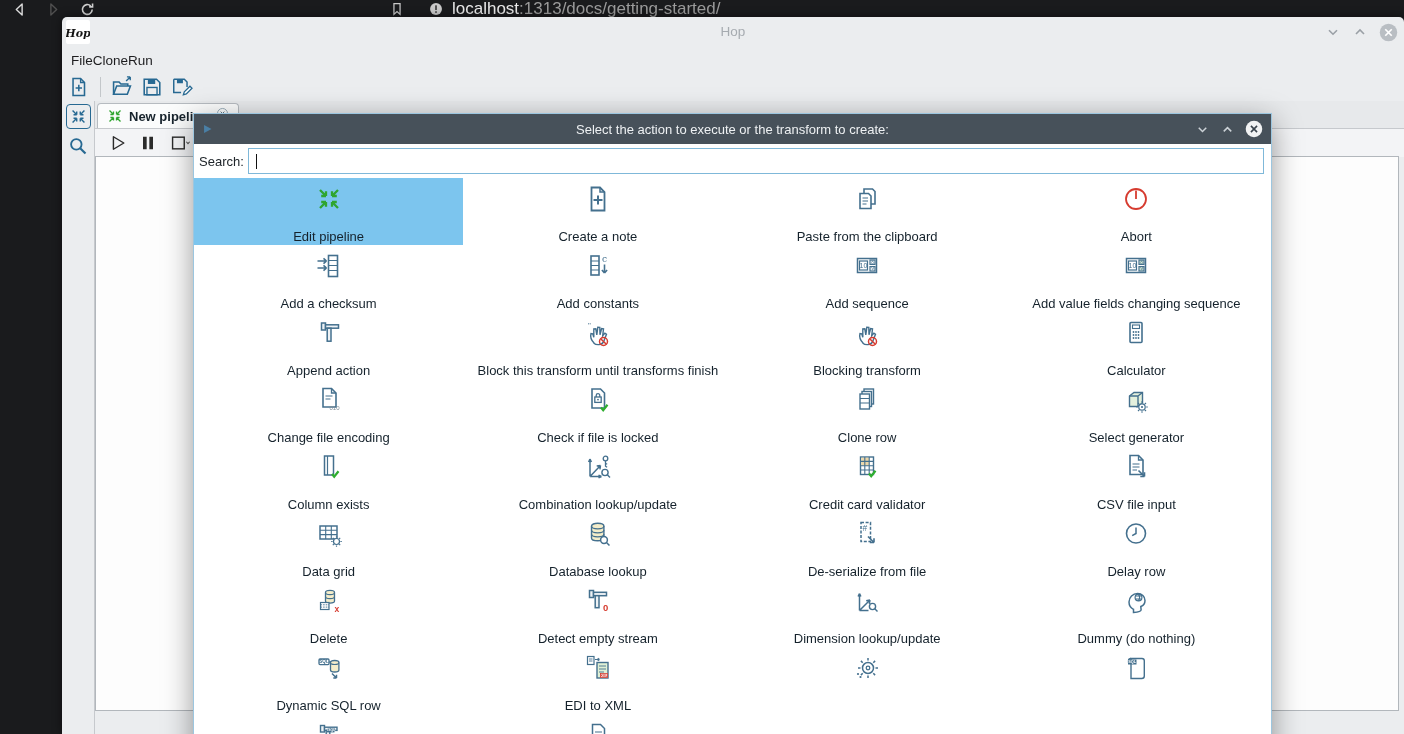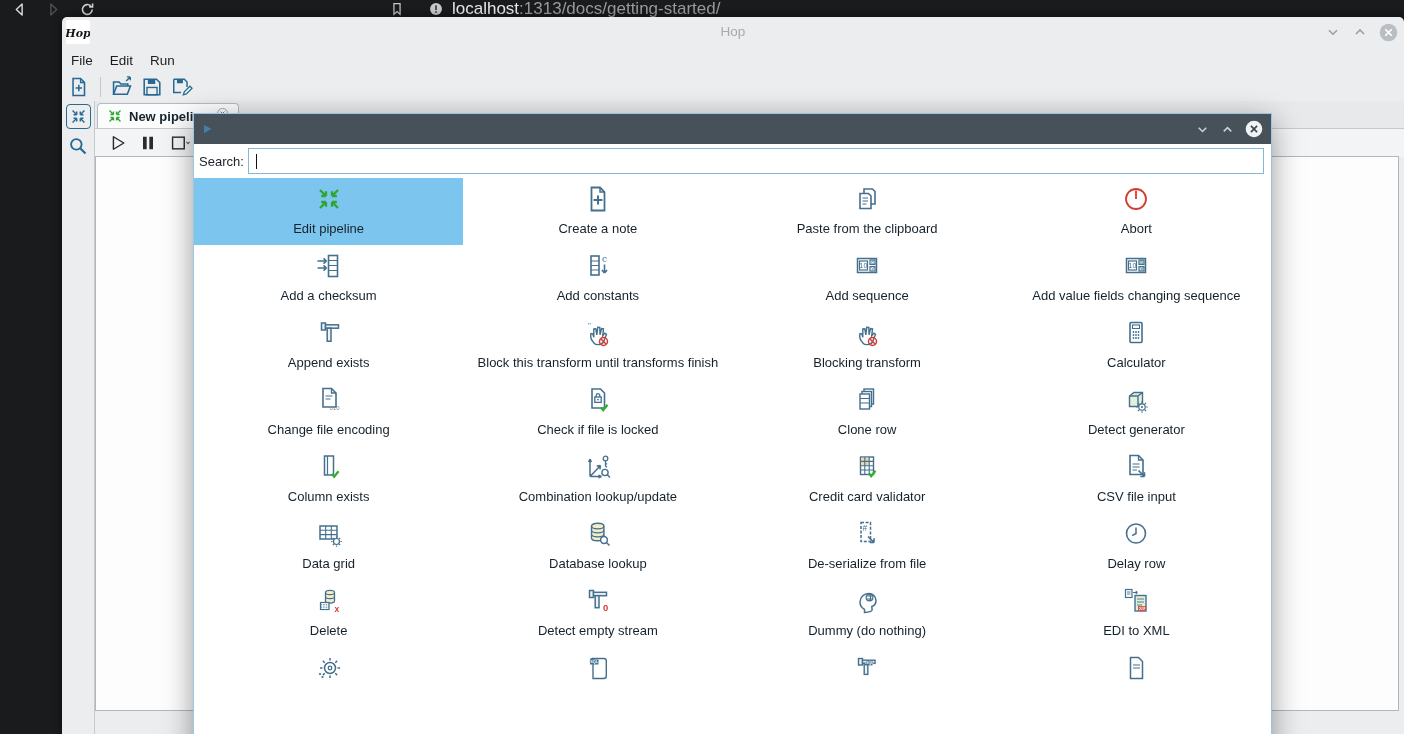--- a/index.html
+++ b/index.html
@@ -17,21 +17,21 @@
   
   .window{position:absolute;left:62px;top:17px;right:0;bottom:0;background:#ebedef;
           border-radius:5px 5px 0 0;box-shadow:0 0 10px rgba(0,0,0,.5)}
   .win-title{position:absolute;left:0;right:0;top:0;height:30px;text-align:center;line-height:30px;
              font-size:13.5px;color:#a6abb0}
   .logo{position:absolute;left:4px;top:3px;width:24px;height:24px}
   .win-controls{position:absolute;right:6px;top:0;height:30px;display:flex;align-items:center;gap:11px}
   .wc-ch{width:16px;height:16px}.wc-x{width:19px;height:19px}
 
   .menu-bar{position:absolute;left:0;top:30px;height:26px;display:flex;align-items:center;
-            padding-left:9px;gap:17px;font-size:13.5px;color:#1d1d1f}
+            padding-left:9px;font-size:13.5px;color:#1d1d1f}
   .menu-item{cursor:default}
 
   .main-toolbar{position:absolute;left:0;top:56px;height:28px;display:flex;align-items:center;
                 padding-left:6px;gap:8px}
   .tool-icon{width:22px;height:22px}
   .tool-sep{width:1px;height:20px;background:#c3c7ca;margin:0 2px}
 
   .persp-bar{position:absolute;left:0;top:84px;bottom:0;width:33px;border-right:1px solid #c6c9cd;
              display:flex;flex-direction:column;align-items:center;padding-top:3px;gap:7px;box-sizing:border-box}
   .persp-icon{width:20px;height:20px}
@@ -66,21 +66,21 @@
   .search-label{font-size:13px;color:#20262b;width:49px}
   .search-input{flex:1;margin-right:4px;height:24px;border:1px solid #7fb8d9;display:flex;
                 align-items:center;padding-left:7px;background:#fff}
   .caret{width:1px;height:15px;background:#111}
 
   .grid{position:absolute;left:0;right:0;top:64px;display:grid;
         grid-template-columns:repeat(4,1fr);grid-auto-rows:67px}
   .cell{display:flex;flex-direction:column;align-items:center;padding-top:5px;cursor:default;overflow:hidden}
   .cell.selected{background:#7cc5ee}
   .cell-icon{width:32px;height:32px}
-  .cell-label{margin-top:6px;font-size:13px;color:#15222c;white-space:nowrap}
+  .cell-label{margin-top:14px;font-size:13px;color:#15222c;white-space:nowrap}
 </style>
 </head>
 <body>
 
 <span class="b-ic" style="left:12px" data-icon="back-icon">
     <svg viewBox="0 0 16 16">
       <path d="M10.8 2.2 4.6 8l6.2 5.8z" fill="none" stroke="#dcdcdc" stroke-width="1.5" stroke-linejoin="round"></path>
     </svg>
   </span>
 <span class="b-ic" style="left:46px" data-icon="forward-icon">
@@ -130,21 +130,21 @@
       <span class="wc-x" data-icon="window-close-icon">
         <svg viewBox="0 0 20 20">
           <circle cx="10" cy="10" r="9.2" fill="#b9bec3"></circle>
           <path d="M6.6 6.6l6.8 6.8M13.4 6.6l-6.8 6.8" stroke="#fff" stroke-width="1.8"></path>
         </svg>
       </span>
     </div>
 
   <div class="menu-bar" id="menu-bar">
       <div class="menu-item">File</div>
-      <div class="menu-item">Edit</div>
+      <div class="menu-item">Clone</div>
       <div class="menu-item">Run</div>
     </div>
 
   <div class="main-toolbar" id="main-toolbar">
       <span class="tool-icon" data-icon="new-file-icon">
         <svg viewBox="0 0 24 24">
           <path d="M5.5 2.8h8.2l4.3 4.3v14.1H5.5z" fill="none" stroke="#276992" stroke-width="1.7"></path>
           <path d="M13.7 2.8v4.3H18" fill="none" stroke="#276992" stroke-width="1.4"></path>
           <path d="M11.8 9.5v7M8.3 13h7" stroke="#276992" stroke-width="1.7"></path>
         </svg>
@@ -244,20 +244,21 @@
   <div class="canvas"></div>
 </div>
 
 <div class="dialog">
   <div class="dlg-header">
     <span class="dlg-play" data-icon="dialog-play-icon">
         <svg viewBox="0 0 16 16">
           <path d="M3.5 3.5 12 8l-8.5 4.5z" fill="#4a7fa5"></path>
         </svg>
       </span>
+    <div class="dlg-title">Select the action to execute or the transform to create:</div>
     <div class="dlg-controls" id="dlg-controls">
         <span class="dc-ch" data-icon="chevron-down-light-icon">
           <svg viewBox="0 0 16 16">
             <path d="M4 6.2 8 10.2 12 6.2" fill="none" stroke="#ccd2d7" stroke-width="1.6"></path>
           </svg>
         </span>
         <span class="dc-ch" data-icon="chevron-up-light-icon">
           <svg viewBox="0 0 16 16">
             <path d="M4 10 8 6 12 10" fill="none" stroke="#ccd2d7" stroke-width="1.6"></path>
           </svg>
@@ -372,21 +373,21 @@
       <div class="cell">
         <span class="cell-icon" data-icon="append-streams-icon">
           <svg viewBox="0 0 32 32">
             <g fill="#eef2f5" stroke="#44708e" stroke-width="1.5">
               <rect x="8.5" y="6" width="4" height="7"></rect>
               <rect x="12.5" y="7.8" width="13" height="3.4"></rect>
               <rect x="14.2" y="11.2" width="3.8" height="13"></rect>
             </g>
           </svg>
         </span>
-        <div class="cell-label">Append exists</div>
+        <div class="cell-label">Append action</div>
       </div>
       <div class="cell">
         <span class="cell-icon" data-icon="block-until-finish-icon">
           <svg viewBox="0 0 32 32">
             <path d="M12 26c-2.5-2.5-3.8-6.5-3-9.5l1.8.3 1 3.5V12l2-.2 1 6 1-7.5 2 .1.2 7.4 1.6-6.3 1.9.4-.8 6.8 2.2-2.6 1.6 1.2-3 7.6c-1.6 3.4-7.5 3.4-9.5 1.3z" fill="#fff" stroke="#44708e" stroke-width="1.4"></path>
             <text x="6" y="10.5" font-size="8" fill="#44708e">"</text>
             <circle cx="21.5" cy="24.5" r="4" fill="none" stroke="#d63b2f" stroke-width="1.5"></circle>
             <path d="M18.7 21.7l5.6 5.6" stroke="#d63b2f" stroke-width="1.5"></path>
           </svg>
         </span>
@@ -463,21 +464,21 @@
           <svg viewBox="0 0 32 32">
             <path d="M9.5 12l4.5-3.5h8.5V19L18 22.5H9.5z" fill="#e4f0dd" stroke="#44708e" stroke-width="1.4"></path>
             <path d="M9.5 12H18v10.5M18 12l4.5-3.5" fill="none" stroke="#44708e" stroke-width="1.4"></path>
             <g fill="#fff" stroke="#44708e" stroke-width="1.2">
               <circle cx="22" cy="23" r="3.2"></circle>
               <path d="M22 18.8v-1.6M22 27.2v1.6M17.8 23h-1.6M26.2 23h1.6M19.2 20.2l-1.2-1.2M24.8 25.8l1.2 1.2M24.8 20.2l1.2-1.2M19.2 25.8l-1.2 1.2"></path>
             </g>
             <circle cx="22" cy="23" r="1.1" fill="#44708e"></circle>
           </svg>
         </span>
-        <div class="cell-label">Detect generator</div>
+        <div class="cell-label">Select generator</div>
       </div>
       <div class="cell">
         <span class="cell-icon" data-icon="column-exists-icon">
           <svg viewBox="0 0 32 32">
             <rect x="11.5" y="5" width="9" height="19" fill="#fff" stroke="#44708e" stroke-width="1.5"></rect>
             <path d="M14.5 5v19" stroke="#44708e" stroke-width="1.2"></path>
             <path d="M19 23l2.2 2.7 4.3-5.4" fill="none" stroke="#2fae2f" stroke-width="2.2"></path>
           </svg>
         </span>
         <div class="cell-label">Column exists</div>
@@ -584,30 +585,55 @@
               <rect x="7.5" y="5.5" width="4" height="7"></rect>
               <rect x="11.5" y="7.3" width="13" height="3.4"></rect>
               <rect x="13.2" y="10.7" width="3.8" height="12"></rect>
             </g>
             <text x="21" y="26" font-size="9.5" font-weight="bold" fill="#d63b2f">0</text>
           </svg>
         </span>
         <div class="cell-label">Detect empty stream</div>
       </div>
       <div class="cell">
+        <span class="cell-icon" data-icon="dimension-lookup-icon">
+          <svg viewBox="0 0 32 32">
+            <path d="M8.5 25.5V8.5M8.5 8.5 7.1 11.5M8.5 8.5l1.4 3M8.5 25.5 19 15M19 15l-3.8.7M19 15l-.7 3.8M8.5 25.5h9" fill="none" stroke="#44708e" stroke-width="1.5"></path>
+            <g fill="#fff" stroke="#44708e" stroke-width="1.4">
+              <circle cx="21.5" cy="21.5" r="3.1"></circle>
+              <path d="M23.8 23.8 26.5 26.5"></path>
+            </g>
+          </svg>
+        </span>
+        <div class="cell-label">Dimension lookup/update</div>
+      </div>
+      <div class="cell">
         <span class="cell-icon" data-icon="dummy-icon">
           <svg viewBox="0 0 32 32">
             <path d="M13.5 27.5v-3.2c-2.8-1.4-4.5-4.1-4.5-7.3 0-4.8 3.8-8.5 8.6-8.5 4.2 0 7.4 3 7.4 6.9 0 2.9-1.7 5.1-4.2 6.1l.3 3.4c.1 1.6-4 2.3-7.6 2.6z" fill="#fff" stroke="#44708e" stroke-width="1.5"></path>
             <g fill="none" stroke="#44708e" stroke-width="1.2">
               <circle cx="18.5" cy="12.5" r="3.4"></circle>
               <path d="M18.5 9.1c1.3 2 1.3 4.8 0 6.8M15.6 11h5.8M15.6 14h5.8"></path>
             </g>
           </svg>
         </span>
         <div class="cell-label">Dummy (do nothing)</div>
+      </div>
+      <div class="cell">
+        <span class="cell-icon" data-icon="dynamic-sql-icon">
+          <svg viewBox="0 0 32 32">
+            <rect x="6" y="7" width="10" height="5.6" rx="1" fill="#fff" stroke="#44708e" stroke-width="1.3"></rect>
+            <text x="11" y="11.3" font-size="4.6" text-anchor="middle" fill="#44708e" font-weight="bold">SQL</text>
+            <path d="M16 10h2.5" stroke="#44708e" stroke-width="1.2"></path>
+            <path d="M17.5 10.5c0-1.1 1.9-2 4.2-2s4.2.9 4.2 2v7.5c0 1.1-1.9 2-4.2 2s-4.2-.9-4.2-2z" fill="#f4edca" stroke="#44708e" stroke-width="1.3"></path>
+            <path d="M17.5 10.5c0 1.1 1.9 2 4.2 2s4.2-.9 4.2-2" fill="none" stroke="#44708e" stroke-width="1.1"></path>
+            <path d="M19 21.5l4.5 4.5M23.5 26v-3.2M23.5 26h-3.2" fill="none" stroke="#44708e" stroke-width="1.5"></path>
+          </svg>
+        </span>
+        <div class="cell-label">Dynamic SQL row</div>
       </div>
       <div class="cell">
         <span class="cell-icon" data-icon="edi-to-xml-icon">
           <svg viewBox="0 0 32 32">
             <rect x="5.5" y="4.5" width="6.5" height="8" fill="#fff" stroke="#44708e" stroke-width="1.2"></rect>
             <path d="M7 7h3.5M7 9h3.5" stroke="#44708e" stroke-width=".9"></path>
             <path d="M13 7.5h4.5M17.5 7.5l-1.8-1.4M17.5 7.5l-1.8 1.4" fill="none" stroke="#44708e" stroke-width="1.2"></path>
             <rect x="15" y="10.5" width="11" height="15.5" fill="#dff0d5" stroke="#44708e" stroke-width="1.4"></rect>
             <path d="M17 14h7M17 17h7M17 20h5" stroke="#44708e" stroke-width=".9"></path>
             <rect x="18.5" y="21.5" width="7" height="4" fill="#fff" stroke="#d63b2f" stroke-width=".8"></rect>

